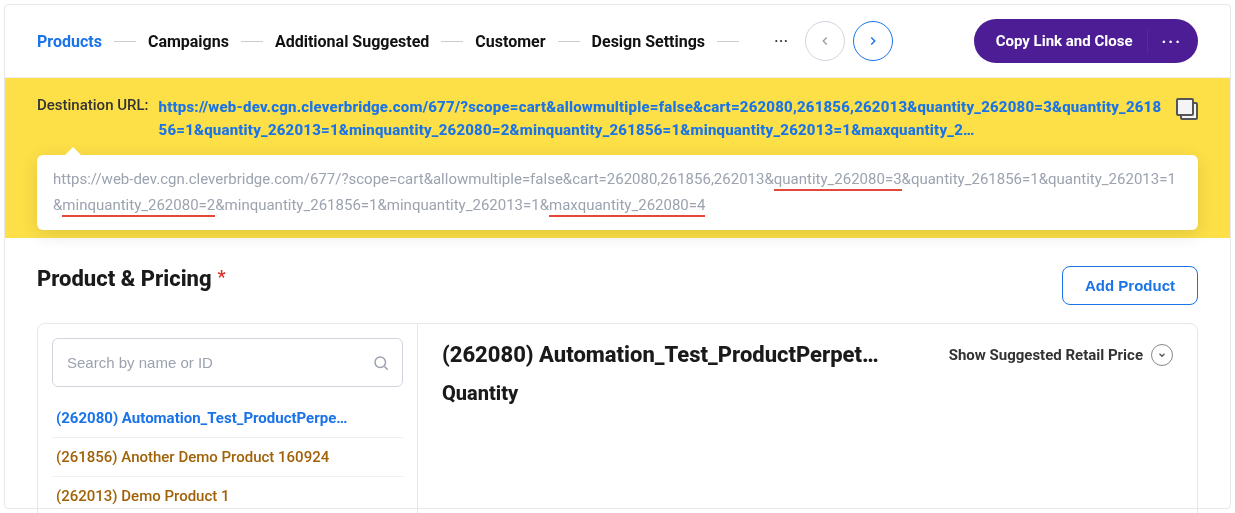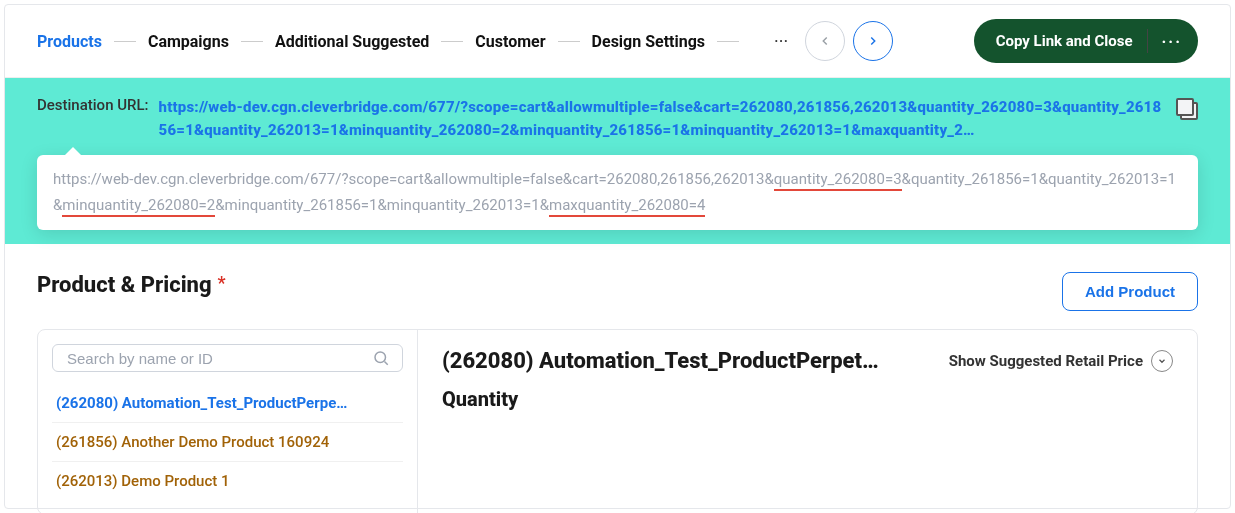--- a/index.html
+++ b/index.html
@@ -40,29 +40,29 @@
     font-size: 18px; color:#333; margin-left: 14px; cursor:pointer;
   }
   .nav-circle {
     width: 40px; height: 40px; border-radius: 50%;
     border: 1px solid #d0d5dd; display:flex;align-items:center;justify-content:center;
     margin-left: 8px; cursor:pointer;
   }
   .nav-circle.active { border-color:#1a73e8; color:#1a73e8; }
   .spacer { flex: 1; }
   .copy-btn {
-    background:#14532d; color:#fff; border-radius:22px; height:44px;
+    background:#4c1d95; color:#fff; border-radius:22px; height:44px;
     display:flex; align-items:center; padding: 0 16px 0 22px; gap: 14px;
     font-weight:700; font-size:15px; margin-left: 14px; cursor:pointer;
   }
   .copy-btn .sep { width:1px; height:24px; background:#444; }
   .copy-btn .dots { letter-spacing:2px; font-size:16px; }
 
   .url-panel {
-    background:#5eead4; padding: 18px 32px 14px 32px; position:relative;
+    background:#fde047; padding: 18px 32px 8px 32px; position:relative;
   }
   .url-row { display:flex; gap:10px; align-items:flex-start; }
   .url-label { font-size:15px; color:#333; font-weight:500; white-space:nowrap; }
   .url-link {
     color:#1a73e8; font-weight:800; font-size:15px; letter-spacing:0.2px;
     word-break:break-all; line-height:1.5;
   }
   .copy-icon {
     width:22px;height:22px; flex-shrink:0; cursor:pointer; margin-left:auto; margin-top:2px;
     position:relative;
@@ -92,21 +92,21 @@
   .section-heading { font-size:22px; font-weight:800; }
   .req { color:#d93025; margin-left:6px; font-size:18px; font-weight:600; }
   .add-btn {
     margin-left:auto; border:1.5px solid #1a73e8; color:#1a73e8; background:#fff;
     border-radius:8px; padding:10px 22px; font-weight:700; font-size:15px; cursor:pointer;
   }
 
   .panel-row { display:flex; gap:0; margin-top:18px; border:1px solid #e5e7eb; border-radius:8px; overflow:hidden; align-items:stretch; }
   .left-col { width:380px; border-right:1px solid #e5e7eb; padding:14px; }
   .search-wrap {
-    border:1px solid #d0d5dd; border-radius:6px; height:28px;
+    border:1px solid #d0d5dd; border-radius:6px; height:49px;
     display:flex; align-items:center; padding:0 12px; gap:8px; color:#9ca3af;
     margin-bottom: 12px;
   }
   .search-wrap input {
     flex:1; border:none; outline:none; font-size:15px; color:#333; background:transparent;
   }
   .search-wrap input::placeholder { color:#9ca3af; }
   .search-icon { width:18px;height:18px; flex-shrink:0; }
   .prod-item {
     padding:10px 4px; font-size:15px; font-weight:500; color:#a16207;

